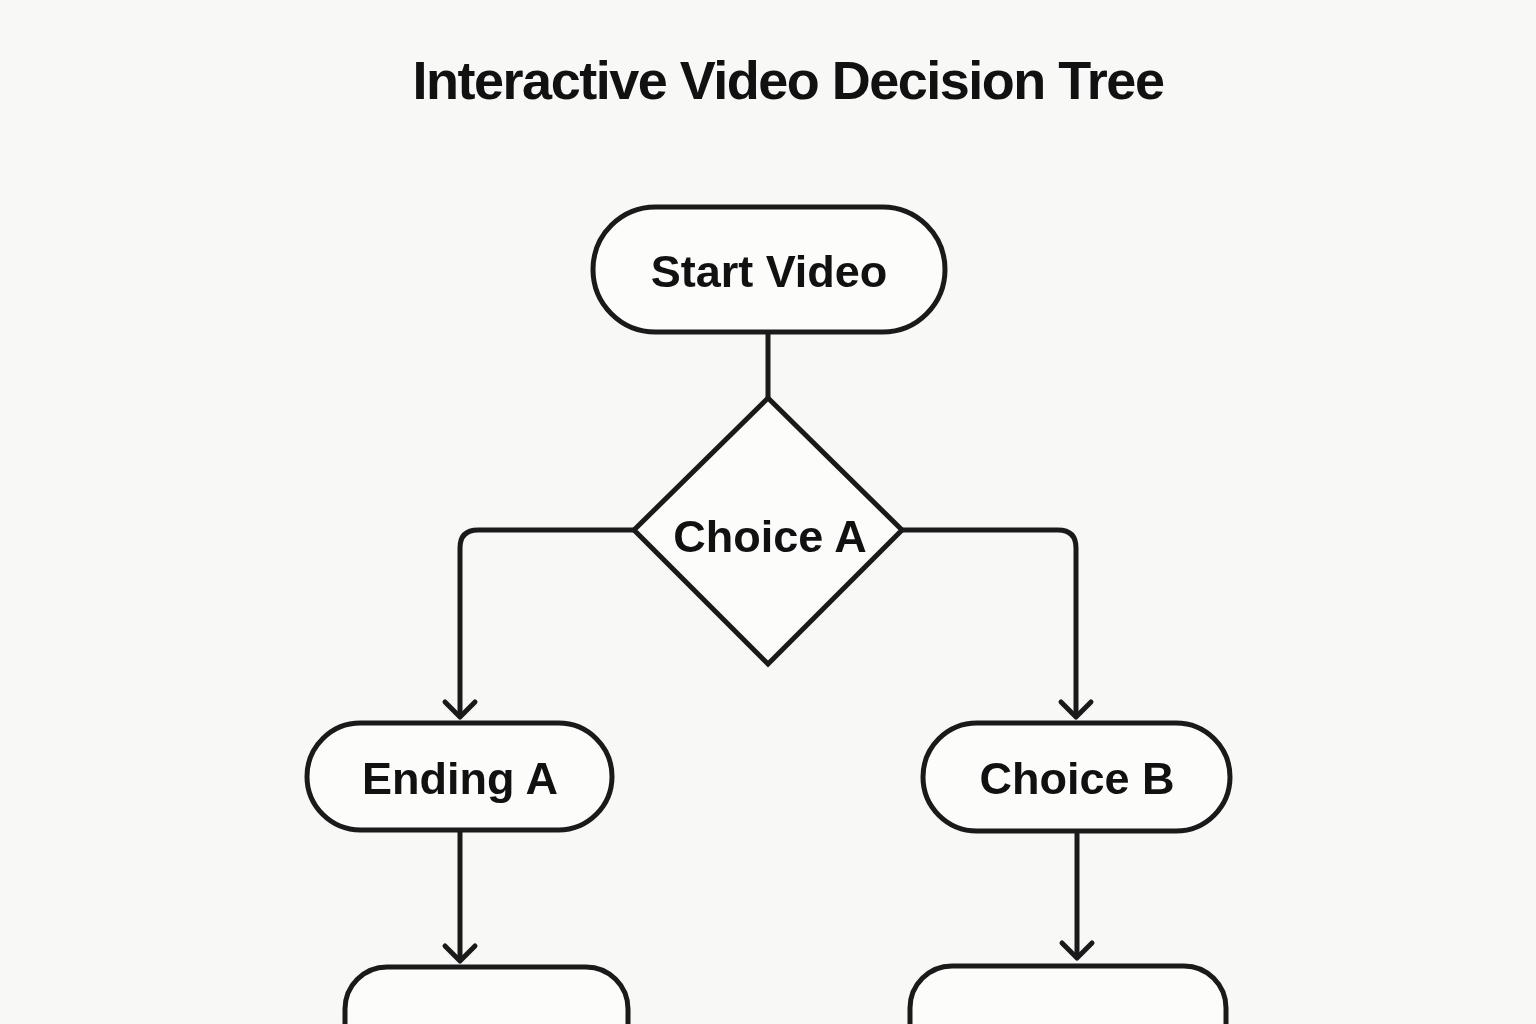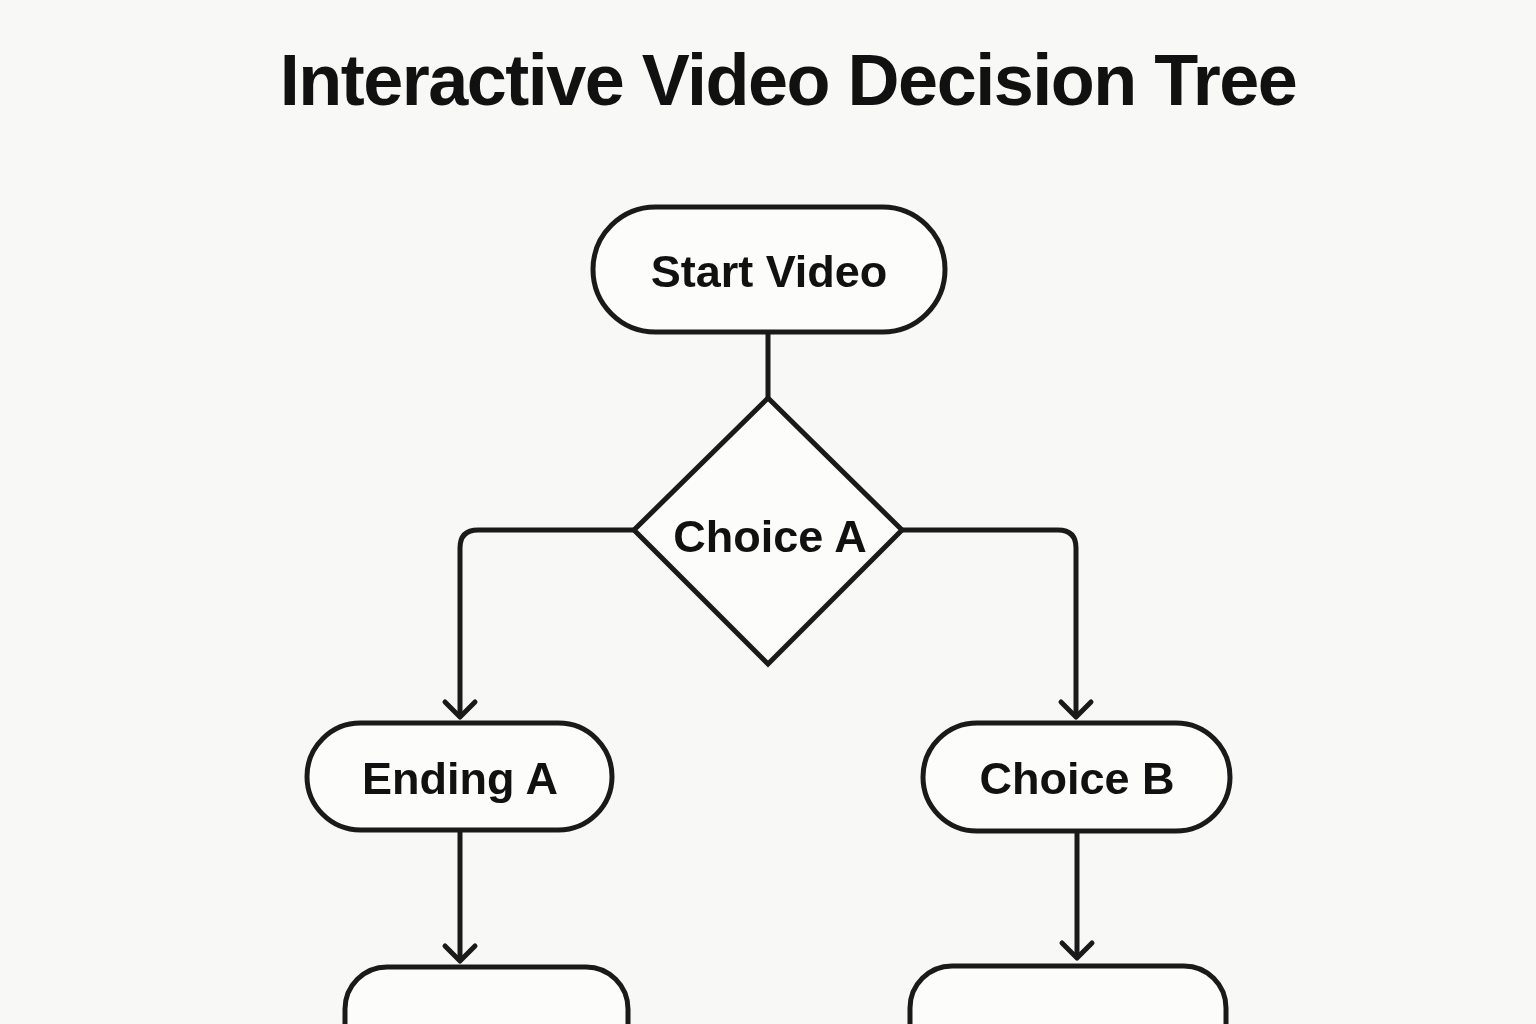--- a/index.html
+++ b/index.html
@@ -19,21 +19,21 @@
     position: relative;
     width: 1536px; height: 1024px;
     background: var(--bg);
   }
   .title {
     position: absolute;
     top: 44px; left: 0;
     width: 100%;
     padding-left: 40px;
     text-align: center;
-    font-size: 72px;
+    font-size: 54px;
     font-weight: 700;
     letter-spacing: -1.5px;
     line-height: 72px;
     color: var(--text);
     white-space: nowrap;
   }
   svg.flowchart {
     position: absolute;
     top: 0; left: 0;
     width: 1536px; height: 1024px;

